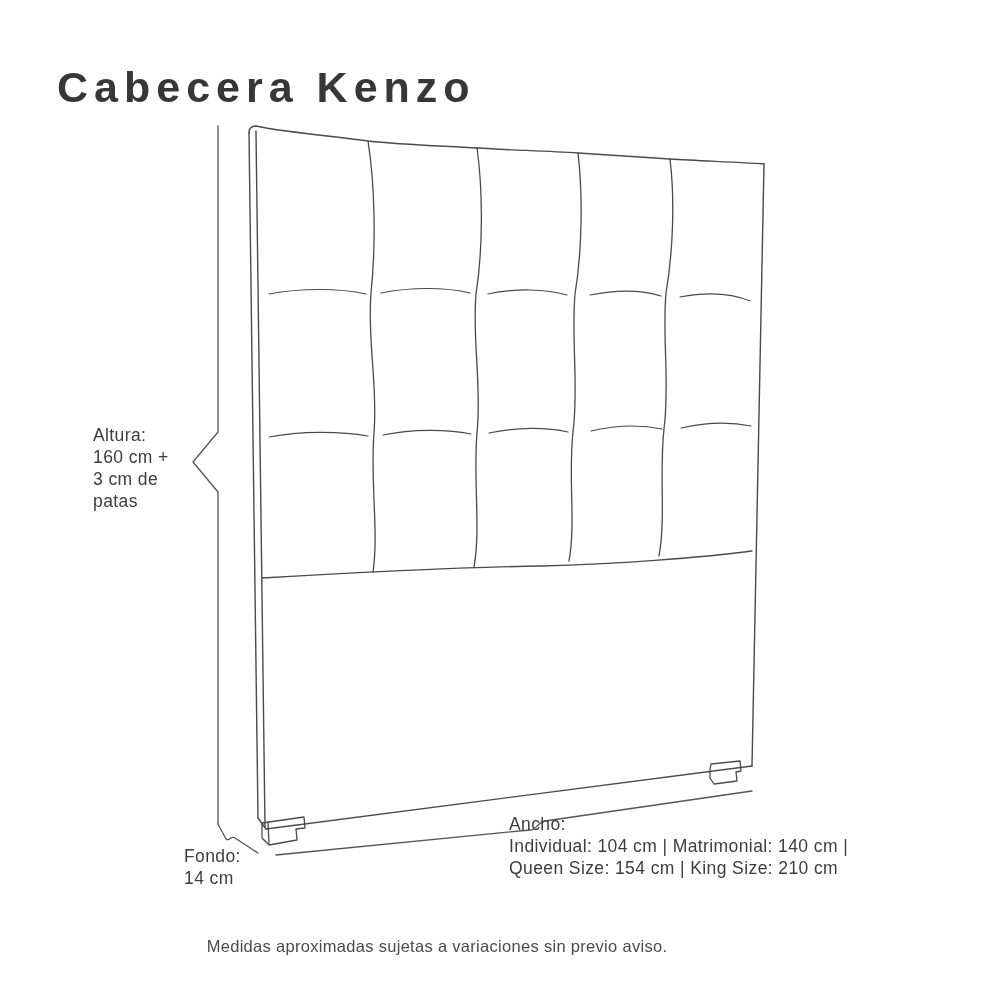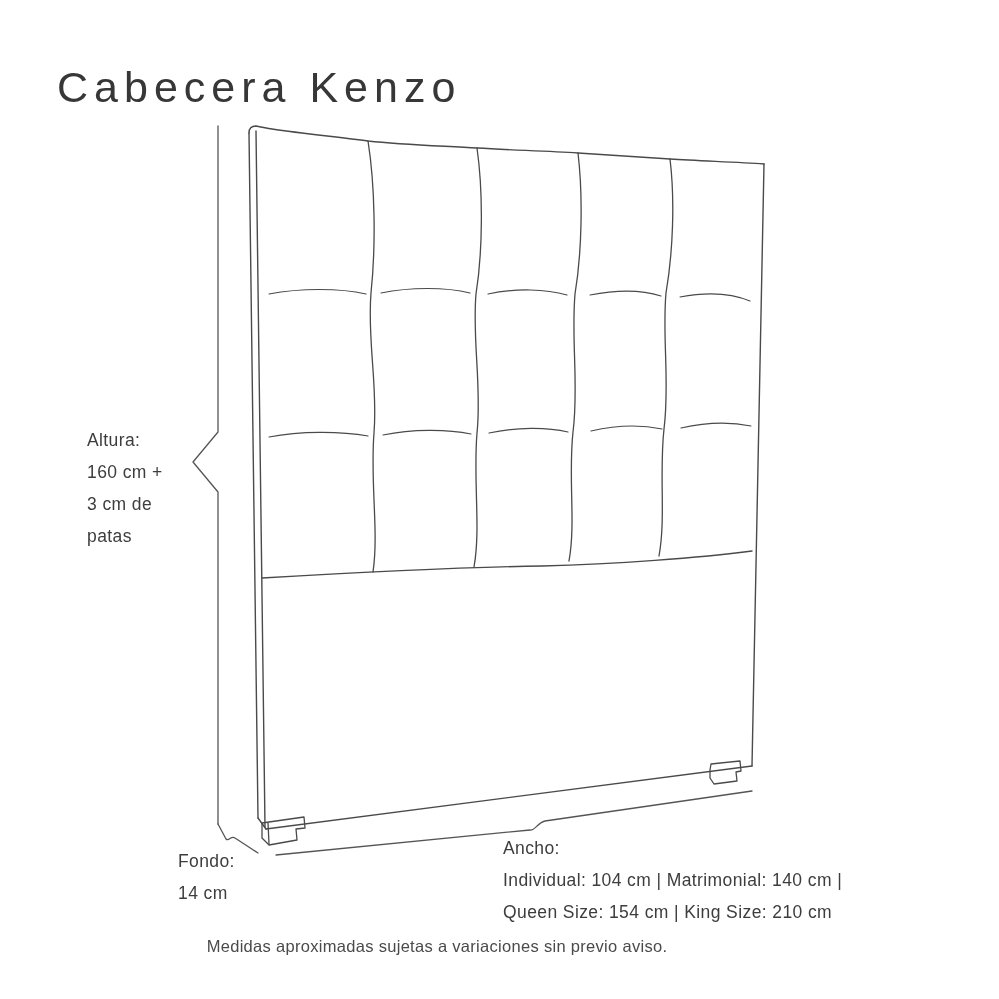--- a/index.html
+++ b/index.html
@@ -3,30 +3,30 @@
 <meta charset="utf-8">
 <style>
   html,body{margin:0;padding:0;background:#ffffff;}
   .page{
     position:relative;width:999px;height:999px;background:#ffffff;
     font-family:"Liberation Sans",sans-serif;overflow:hidden;color:#3d3d3d;
   }
   .drawing-svg{position:absolute;left:0;top:0;}
   .page-title{
     position:absolute;left:57px;top:34px;
-    font-size:43px;letter-spacing:6px;color:#373737;font-weight:400;
+    font-size:43px;letter-spacing:6px;color:#373737;font-weight:700;
     white-space:nowrap;
   }
   .note{
     position:absolute;white-space:pre-line;
-    font-size:17.5px;line-height:32px;letter-spacing:0.4px;color:#3d3d3d;
+    font-size:17.5px;line-height:22px;letter-spacing:0.4px;color:#3d3d3d;margin-left:6px;
   }
   .note-height{left:87px;top:424px;}
   .note-depth{left:178px;top:845px;}
-  .note-width{left:503px;top:832px;}
+  .note-width{left:503px;top:813px;}
   .disclaimer{
     position:absolute;left:0;top:937px;width:874px;text-align:center;
     font-size:16.5px;letter-spacing:0.3px;color:#4a4a4a;
   }
 </style>
 </head>
 <body>
 
 <div class="page">
 

